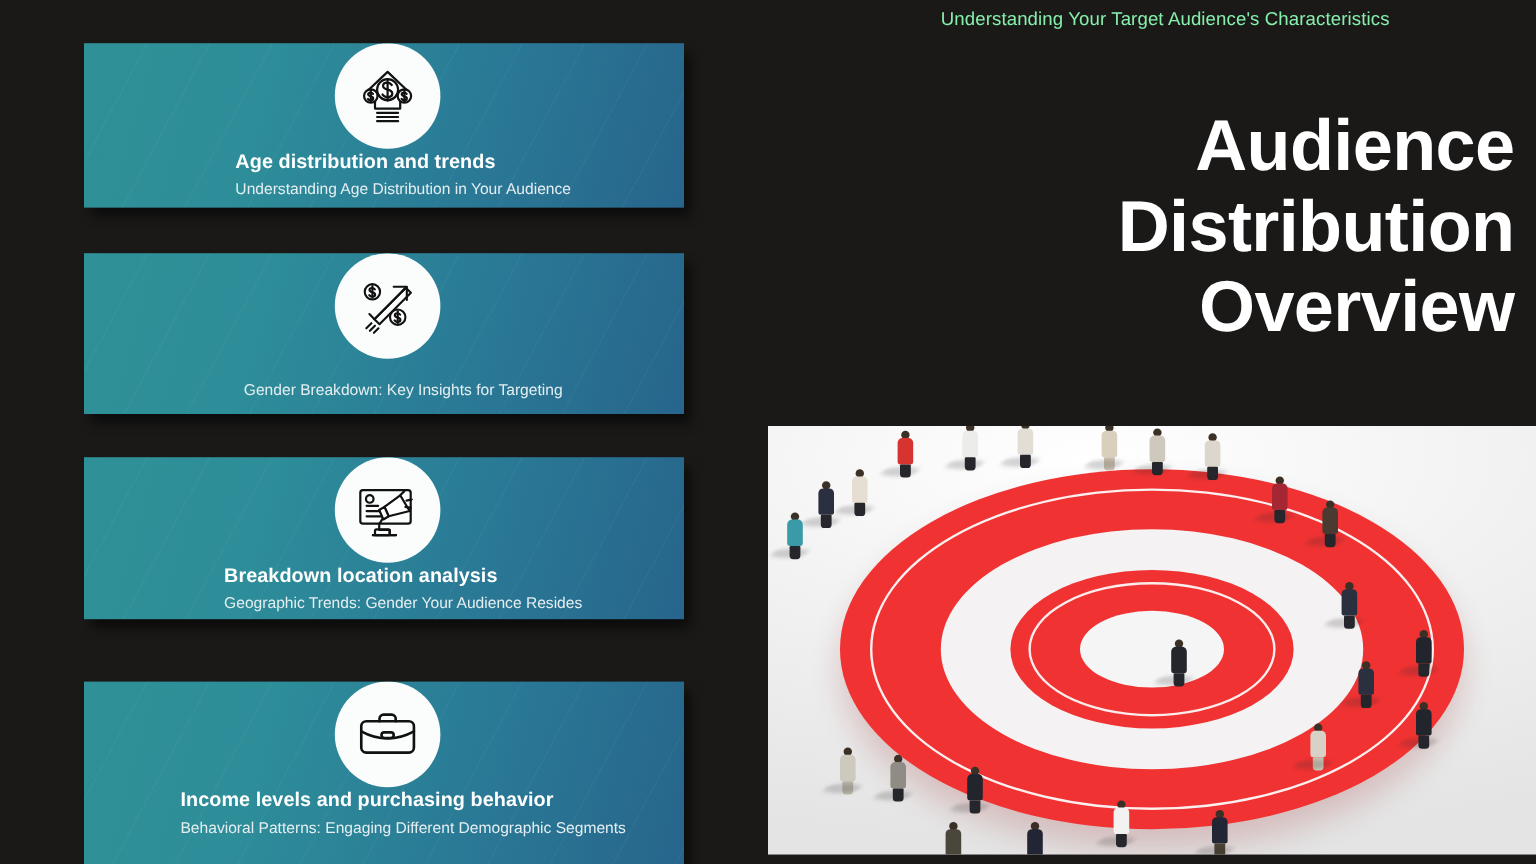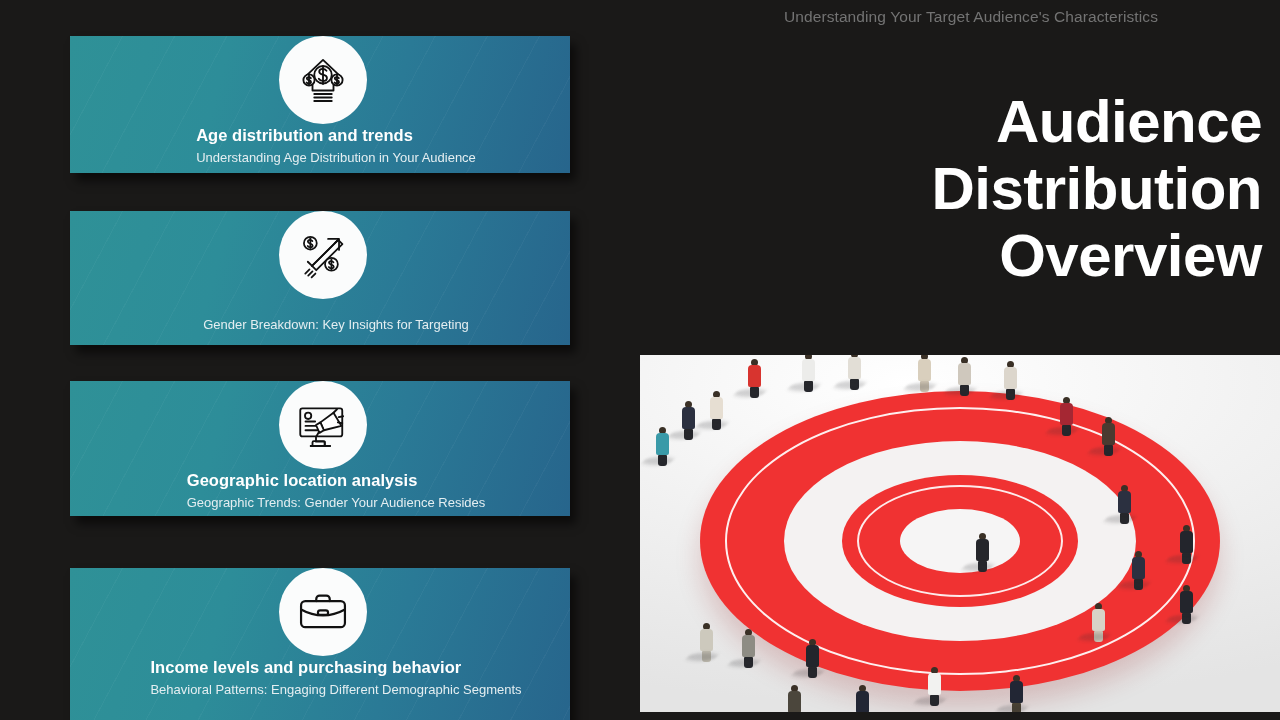--- a/index.html
+++ b/index.html
@@ -22,21 +22,21 @@
   .right-col {
     position:absolute;
     left:640px; top:0;
     width:640px; height:720px;
   }
 
   .eyebrow {
     position:absolute;
     right:122px; top:8px;
     font-size:15.5px;
-    color:#737373;
+    color:#86efac;
     letter-spacing:0.1px;
     white-space:nowrap;
   }
 
   .main-title {
     position:absolute;
     left:-20px; top:88px;
     width:660px;
     text-align:right;
     padding-right:18px;
@@ -242,21 +242,21 @@
           <rect x="20" y="50.5" width="14" height="5.5" rx="1.5"></rect>
           <circle cx="15" cy="21.5" r="3.6"></circle>
           <path d="M12 28h11M12 33h14M12 38h16"></path>
           <path d="M29 29 L44 18 L53 33 L33 38 Z" fill="#fff"></path>
           <path d="M33 38 L29 29 L24 32 L28 41 Z" fill="#fff"></path>
           <path d="M27 40.5 L25 44"></path>
           <path d="M44 18 L48 14 M50 23 L55 22 M49 29 L54 30"></path>
         </svg>
       </div>
       <div class="card-text">
-        <div class="card-title">Geographic location analysis</div>
+        <div class="card-title">Breakdown location analysis</div>
         <div class="card-sub">Geographic Trends: Gender Your Audience Resides</div>
       </div>
     </div>
 
     <div class="card c4">
       <div class="icon-wrap">
         <svg width="54" height="54" viewBox="0 0 64 64" fill="none" stroke="#111" stroke-width="2.6" stroke-linecap="round" stroke-linejoin="round">
           <path d="M24 19v-2.5a4 4 0 0 1 4-4h8a4 4 0 0 1 4 4V19"></path>
           <rect x="6" y="19" width="52" height="31" rx="5"></rect>
           <path d="M6 29c9 5 17 7 26 7s17-2 26-7"></path>

